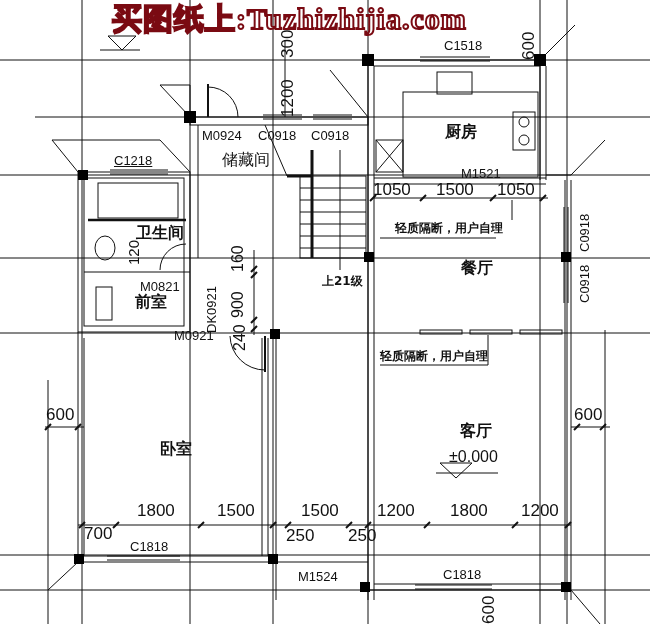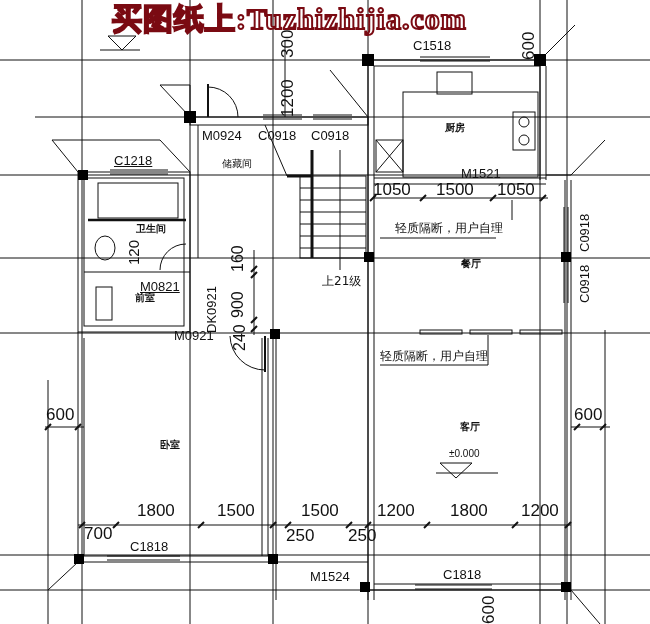--- a/index.html
+++ b/index.html
@@ -1,22 +1,22 @@
 <!DOCTYPE html>
 <html><head>
 <meta charset="utf-8">
 <style>
   html, body { margin:0; padding:0; background:#ffffff; }
   body { width:650px; height:624px; overflow:hidden; position:relative; font-family:"DejaVu Sans", sans-serif; }
   #plan { position:absolute; left:0; top:0; width:650px; height:624px; }
   .lbl { position:absolute; color:#111; white-space:nowrap; line-height:1; }
   .dim { font-family:"Liberation Sans", sans-serif; font-size:17px; color:#111; }
   .code { font-family:"Liberation Sans", sans-serif; font-size:13px; color:#111; }
-  .room { font-family:Liberation Mono, monospace; font-size:10px; font-weight:bold; color:#111; }
-  .note { font-family:"DejaVu Sans", sans-serif; font-size:12px; font-weight:normal; color:#111; }
+  .room { font-family:Liberation Serif, serif; font-size:16px; font-weight:bold; color:#111; }
+  .note { font-family:"DejaVu Sans", sans-serif; font-size:12px; font-weight:bold; color:#111; }
   .vert { transform-origin:left top; transform:rotate(-90deg); }
   .watermark { position:absolute; left:112px; top:4px; font-family:Liberation Serif, serif; font-size:30px; font-weight:bold;
     color:#ffffff; -webkit-text-stroke:2px #7a0a12; letter-spacing:1px; white-space:nowrap; line-height:1; }
 </style>
 </head>
 <body>
 
 <svg id="plan" viewBox="0 0 650 624" xmlns="http://www.w3.org/2000/svg">
   <g stroke="#111" stroke-width="1" fill="none">
 
@@ -176,46 +176,46 @@
     <rect x="270" y="329" width="10" height="10"></rect>
     <rect x="74" y="554" width="10" height="10"></rect>
     <rect x="268" y="554" width="10" height="10"></rect>
     <rect x="360" y="582" width="10" height="10"></rect>
     <rect x="561" y="582" width="10" height="10"></rect>
   </g>
 </svg>
 
 <div class="watermark">买图纸上:Tuzhizhijia.com</div>
 
-<div class="lbl room" style="left:222px;top:160px;font-weight:normal;">储藏间</div>
+<div class="lbl room" style="left:222px;top:152px;font-weight:normal;">储藏间</div>
 <div class="lbl room" style="left:445px;top:124px;">厨房</div>
 <div class="lbl room" style="left:136px;top:225px;">卫生间</div>
 <div class="lbl room" style="left:135px;top:294px;">前室</div>
 <div class="lbl room" style="left:461px;top:260px;">餐厅</div>
 <div class="lbl room" style="left:160px;top:441px;">卧室</div>
 <div class="lbl room" style="left:460px;top:423px;">客厅</div>
 
 <div class="lbl note" style="left:395px;top:222px;">轻质隔断，用户自理</div>
 <div class="lbl note" style="left:380px;top:350px;">轻质隔断，用户自理</div>
 <div class="lbl note" style="left:322px;top:275px;text-align:right;">上21级</div>
-<div class="lbl dim" style="left:449px;top:449px;font-size:10px;">±0.000</div>
-
-<div class="lbl code" style="left:413px;top:39px;text-align:center;">C1518</div>
+<div class="lbl dim" style="left:449px;top:449px;font-size:16px;">±0.000</div>
+
+<div class="lbl code" style="left:444px;top:39px;text-align:center;">C1518</div>
 <div class="lbl code" style="left:202px;top:129px;">M0924</div>
 <div class="lbl code" style="left:258px;top:129px;">C0918</div>
 <div class="lbl code" style="left:311px;top:129px;">C0918</div>
 <div class="lbl code" style="left:430px;top:167px;margin-left:31px;">M1521</div>
 <div class="lbl code" style="left:114px;top:154px;text-decoration:underline;">C1218</div>
-<div class="lbl code" style="left:140px;top:280px;text-decoration:underline;">M0821</div>
+<div class="lbl code" style="left:140px;top:280px;">M0821</div>
 <div class="lbl code vert" style="left:205px;top:333px;">DK0921</div>
 <div class="lbl code" style="left:174px;top:329px;">M0921</div>
 <div class="lbl code vert" style="left:578px;top:252px;">C0918</div>
 <div class="lbl code vert" style="left:578px;top:303px;">C0918</div>
 <div class="lbl code" style="left:130px;top:540px;">C1818</div>
-<div class="lbl code" style="left:298px;top:570px;margin-left:12px;">M1524</div>
+<div class="lbl code" style="left:298px;top:570px;">M1524</div>
 <div class="lbl code" style="left:443px;top:568px;">C1818</div>
 
 <div class="lbl dim vert" style="left:279px;top:117px;">1200</div>
 <div class="lbl dim vert" style="left:279px;top:58px;">300</div>
 <div class="lbl dim vert" style="left:520px;top:60px;">600</div>
 <div class="lbl dim" style="left:373px;top:181px;">1050</div>
 <div class="lbl dim" style="left:436px;top:181px;">1500</div>
 <div class="lbl dim" style="left:497px;top:181px;">1050</div>
 <div class="lbl dim vert" style="left:126px;top:265px;font-size:15px;">120</div>
 <div class="lbl dim vert" style="left:230px;top:272px;font-size:16px;">160</div>

